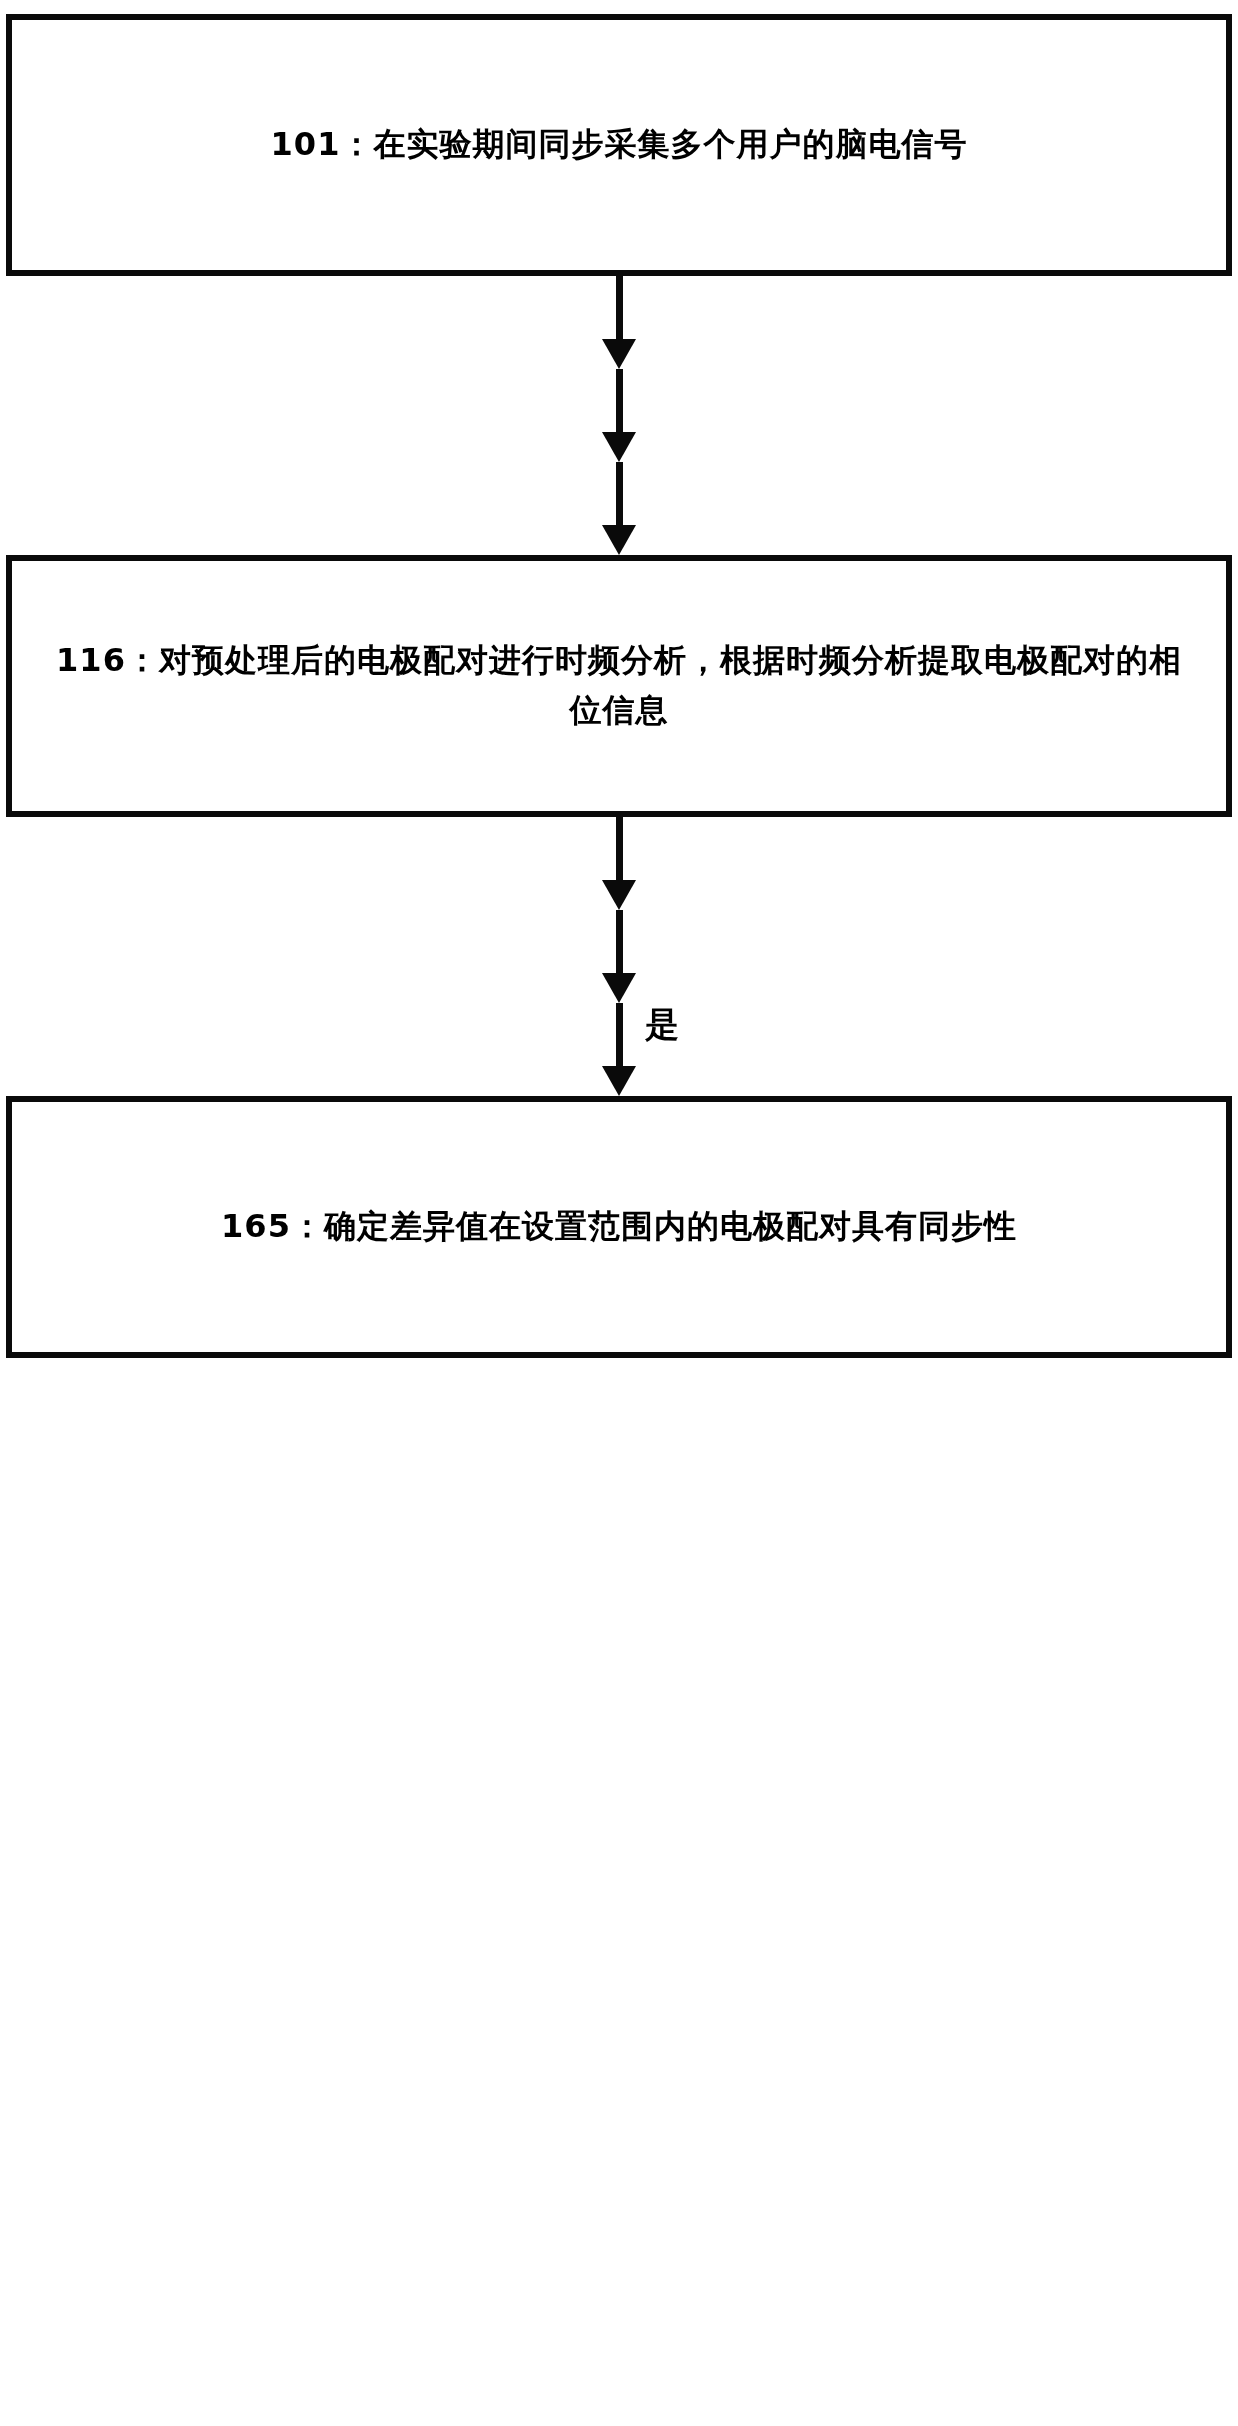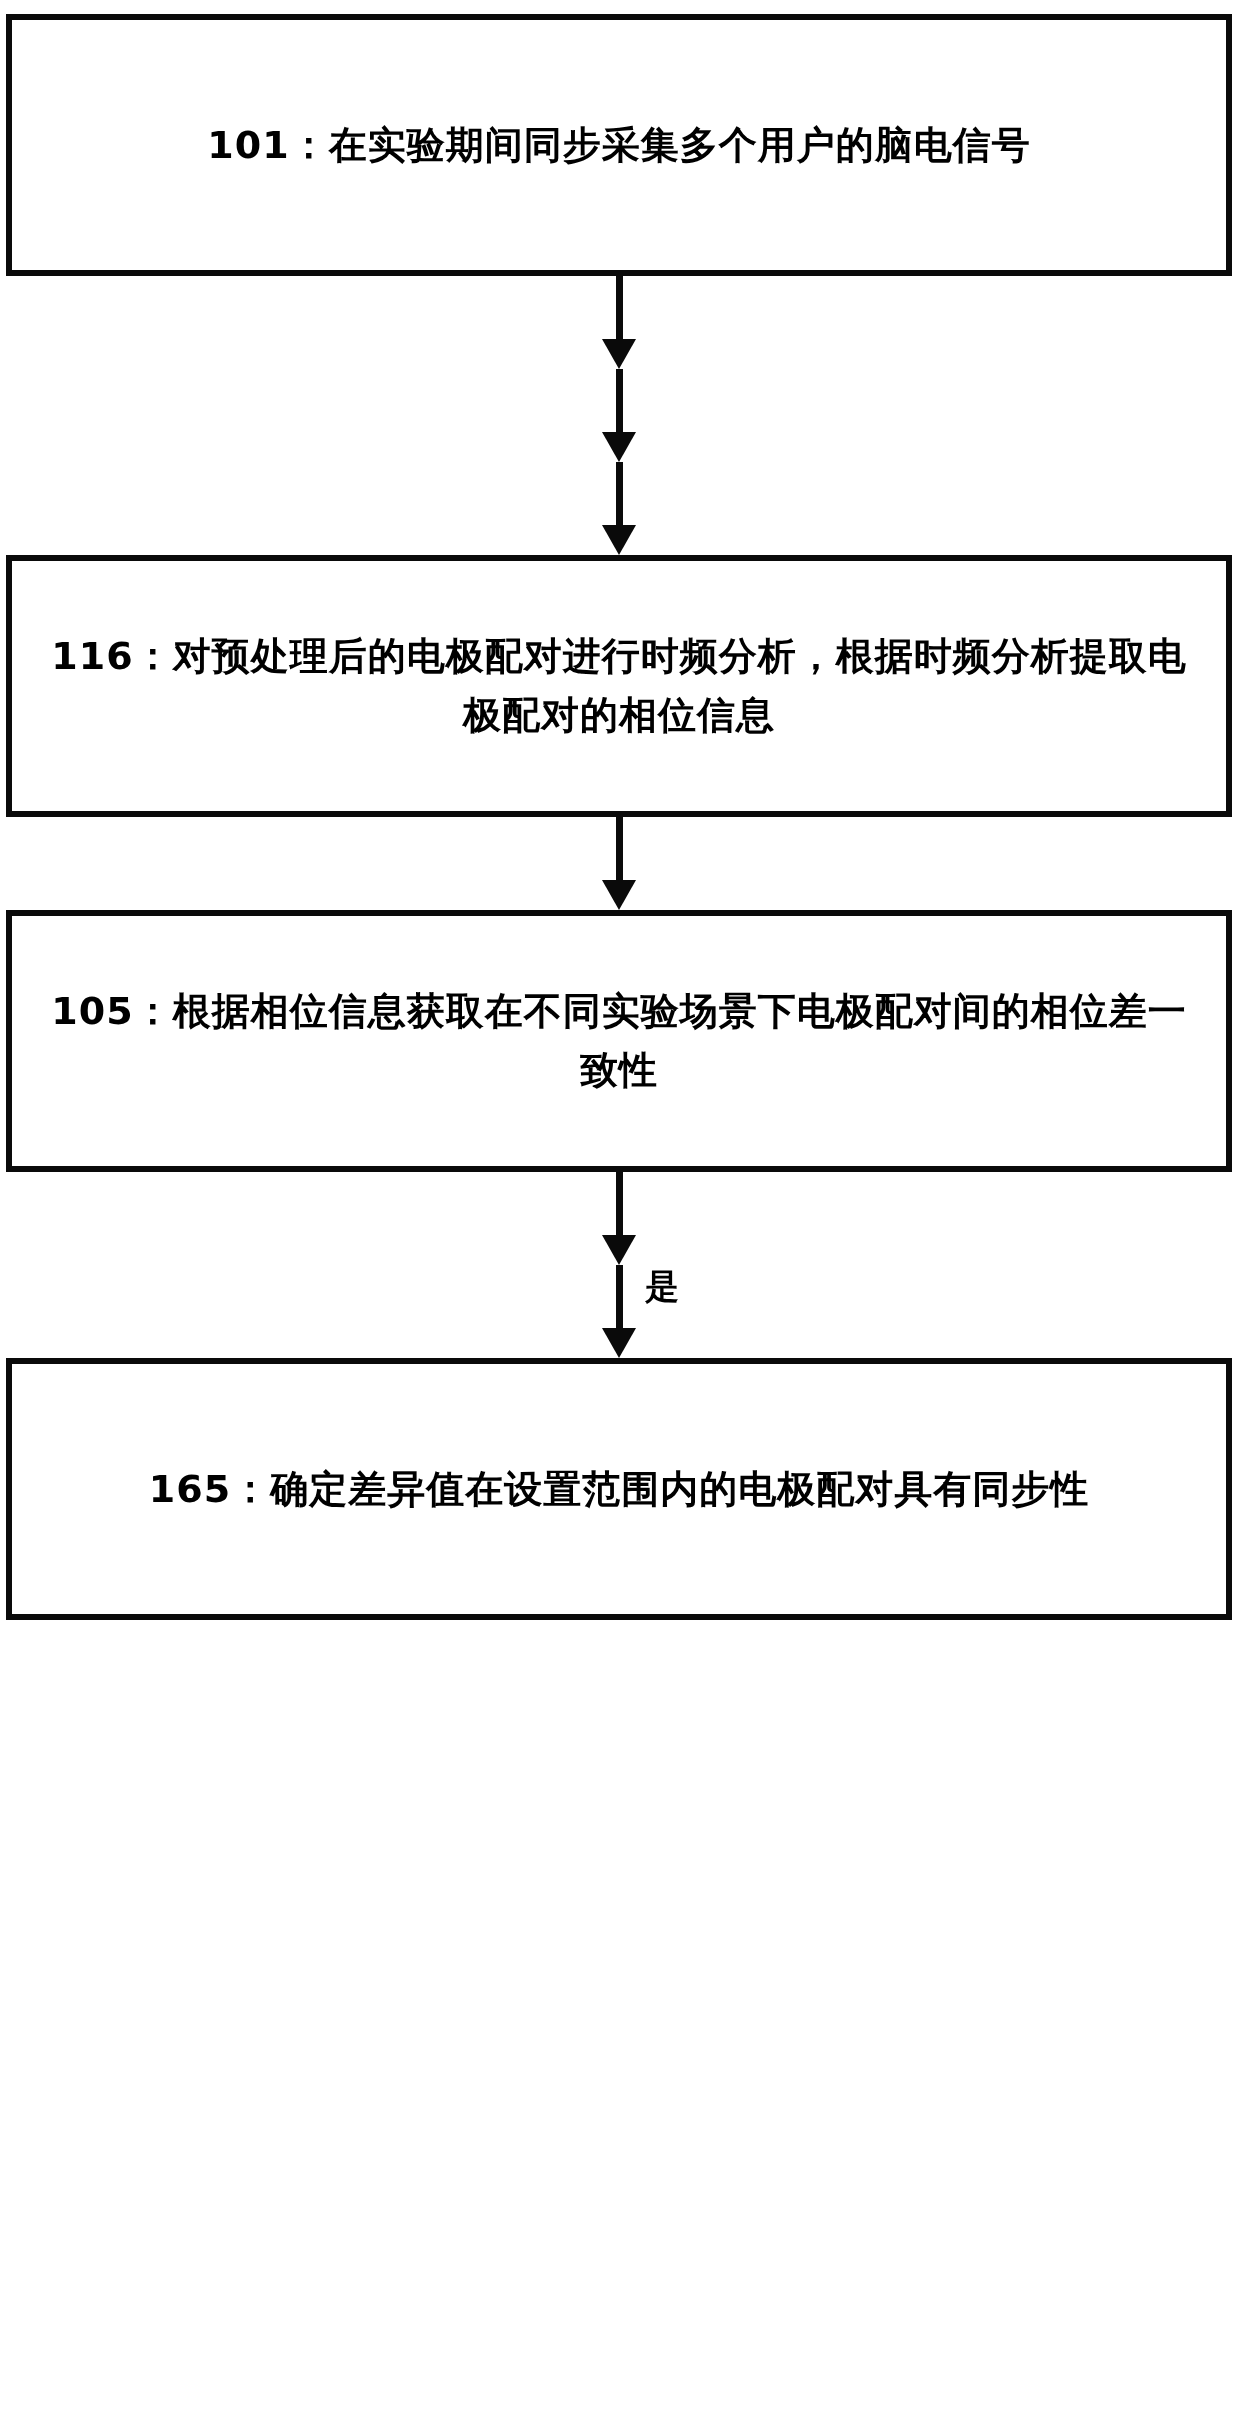--- a/index.html
+++ b/index.html
@@ -26,21 +26,21 @@
     box-sizing: border-box;
     height: 262px;
     border: 6px solid #0a0a0a;
     background: #ffffff;
     display: flex;
     align-items: center;
     justify-content: center;
     padding: 0 28px;
   }
   .node .label {
-    font-size: 38px;
+    font-size: 32px;
     font-weight: bold;
     text-align: center;
     line-height: 1.55;
     letter-spacing: 1px;
   }
   .arrow {
     height: 93px;
     display: flex;
     flex-direction: column;
     align-items: center;
@@ -95,23 +95,20 @@
 
   <div class="node">
     <div class="label">116：对预处理后的电极配对进行时频分析，根据时频分析提取电极配对的相位信息</div>
   </div>
 
   <div class="arrow">
     <div class="arrow-line"></div>
     <div class="arrow-head"></div>
   </div>
 
-  <div class="node">
-    <div class="label">105：根据相位信息获取在不同实验场景下电极配对间的相位差一致性</div>
-  </div>
 
   <div class="arrow">
     <div class="arrow-line"></div>
     <div class="arrow-head"></div>
   </div>
 
 
   <div class="arrow">
     <span class="decision-label">是</span>
     <div class="arrow-line"></div>

